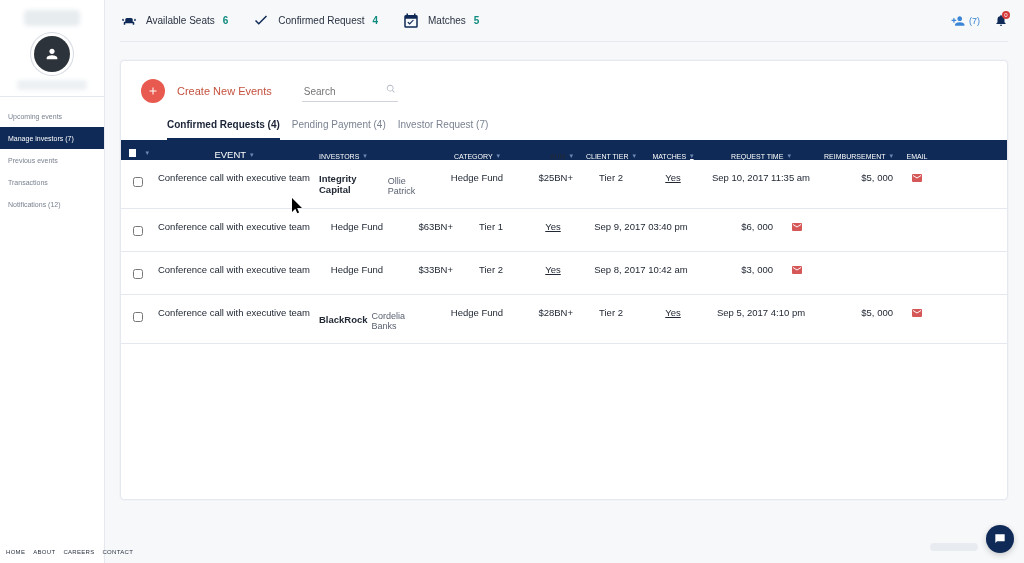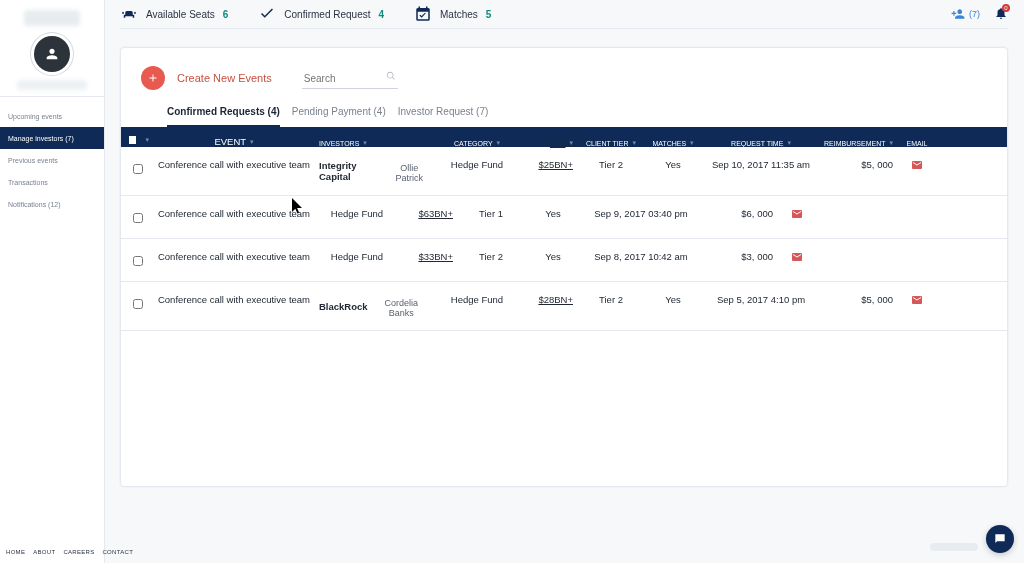--- a/index.html
+++ b/index.html
@@ -26,21 +26,21 @@
   .name-blur{margin:8px auto 6px;width:70px;height:10px;background:#ecf0f3;border-radius:3px;filter:blur(2px);}
   .side-divider{height:0;border-top:1px solid var(--line);margin:6px 0 0;}
   .nav{padding-top:8px;}
   .nav-item{display:flex;align-items:center;height:22px;padding:0 8px;font-size:7px;color:var(--muted);cursor:pointer;}
   .nav-item.active{background:var(--navy);color:#fff;}
   .footer{position:absolute;bottom:8px;left:0;right:0;padding:0 6px;font-size:6px;color:var(--text);display:flex;gap:8px;text-transform:uppercase;letter-spacing:.3px;}
   .footer span{cursor:pointer;}
 
   
   .main{position:absolute;left:var(--sidebarW);right:0;top:0;bottom:0;padding:0 16px;}
-  .topbar{height:29px;display:flex;align-items:center;border-bottom:1px solid var(--line);gap:30px;font-size:10px;color:var(--text);}
+  .topbar{height:42px;display:flex;align-items:center;border-bottom:1px solid var(--line);gap:24px;font-size:10px;color:var(--text);}
   .metric{display:flex;align-items:center;gap:8px;}
   .metric .val{color:var(--teal);font-weight:600;}
   .metric svg{width:18px;height:18px;fill:#0f2a56;}
   .topbar-right{margin-left:auto;display:flex;align-items:center;gap:14px;}
   .user-add{display:flex;align-items:center;gap:4px;color:#3a85d6;font-size:9px;}
   .user-add svg{width:14px;height:14px;fill:#3a85d6;}
   .bell{position:relative;}
   .bell svg{width:14px;height:14px;fill:#0f2a56;}
   .bell .dot{position:absolute;top:-2px;right:-2px;width:8px;height:8px;border-radius:50%;background:#d53939;color:#fff;font-size:6px;line-height:8px;text-align:center;}
 
@@ -59,38 +59,38 @@
   
   .thead{display:flex;align-items:flex-end;background:var(--navy);color:#fff;height:20px;font-size:7px;text-transform:uppercase;}
   .col{display:flex;align-items:center;gap:4px;padding:0 4px;}
   .col.chev::after{content:"\25BE";font-size:7px;color:#6f87b4;}
   .c-chk{width:32px;justify-content:center;}
   .c-event{width:162px;justify-content:center;}
   .c-inv{width:120px;}
   .c-cat{width:84px;justify-content:center;}
   .c-aum{width:58px;justify-content:flex-end;}
   .c-tier{width:68px;justify-content:center;}
-  .c-match{width:56px;justify-content:center;}
+  .c-match{width:56px;justify-content:center;text-decoration:underline;}
   .c-time{width:120px;justify-content:center;}
   .c-reim{width:76px;justify-content:flex-end;}
   .c-email{width:40px;justify-content:center;}
   .thead .c-chk input{appearance:none;width:8px;height:8px;background:#fff;border:1px solid #fff;}
   .thead .c-chk::after{content:"\25BE";color:#6f87b4;font-size:7px;margin-left:2px;}
 
   .rows{}
   .row{display:flex;align-items:flex-start;padding:12px 0;border-bottom:1px solid var(--line);font-size:9.5px;color:#222935;}
   .row .col{padding:0 4px;}
   .row .c-chk{align-items:flex-start;padding-top:2px;}
   .row input[type=checkbox]{width:10px;height:10px;accent-color:var(--navy);}
   .inv-name{font-weight:700;}
-  .inv-sub{color:#5a6170;font-size:9px;margin-top:4px;text-align:center;}
+  .inv-sub{color:#5a6170;font-size:9px;margin-top:4px;}
   .c-event{font-size:9.5px;}
   .c-aum,.c-reim{font-variant-numeric:tabular-nums;}
   .c-email svg{width:12px;height:12px;fill:#d55757;}
-  .c-aum{color:#222935;text-decoration:underline;}
+  .c-aum{color:#222935;}
 
   
   .chat{position:absolute;right:10px;bottom:10px;width:28px;height:28px;border-radius:50%;background:#0f2a56;display:flex;align-items:center;justify-content:center;box-shadow:0 2px 6px rgba(0,0,0,.2);}
   .chat svg{width:14px;height:14px;fill:#fff;}
   .scroll-stub{position:absolute;right:46px;bottom:12px;width:48px;height:8px;border-radius:4px;background:#e8ebf0;}
 
   
   .sidebar::before{content:"";position:absolute;left:-20px;bottom:20px;width:140px;height:160px;background:linear-gradient(135deg,#f1f4f6 25%,transparent 25%) 0 0/14px 14px,linear-gradient(45deg,#f1f4f6 25%,transparent 25%) 0 0/14px 14px;opacity:.4;z-index:-1;}
 
   

